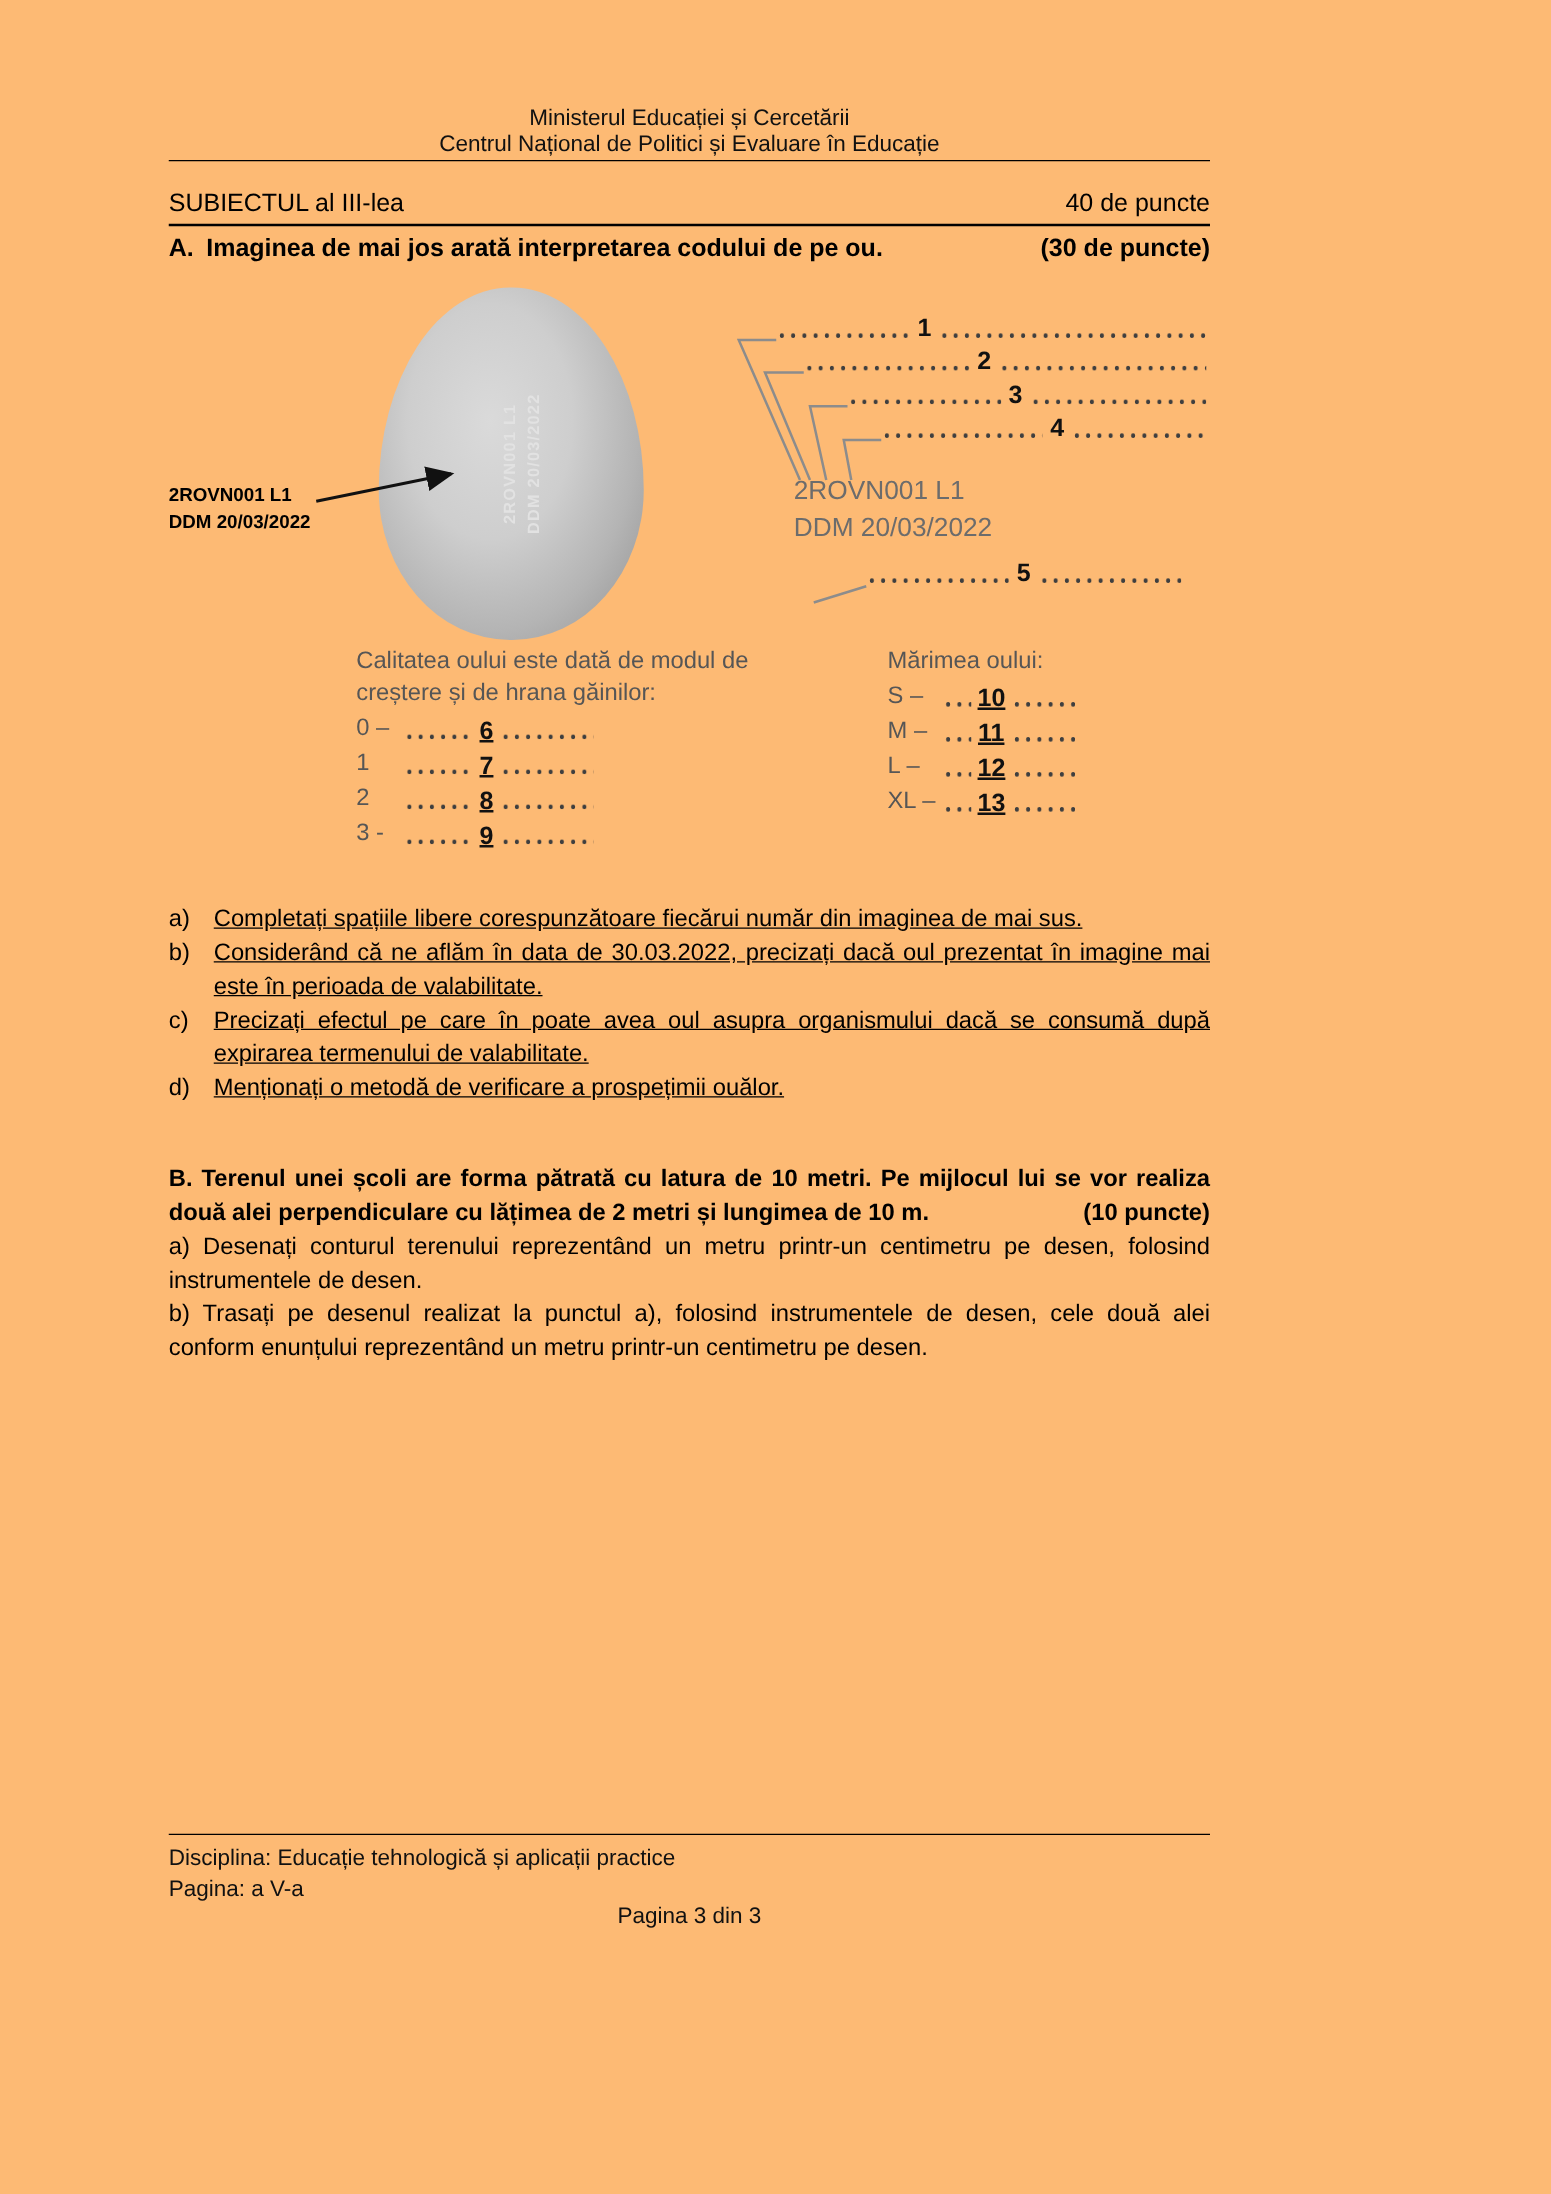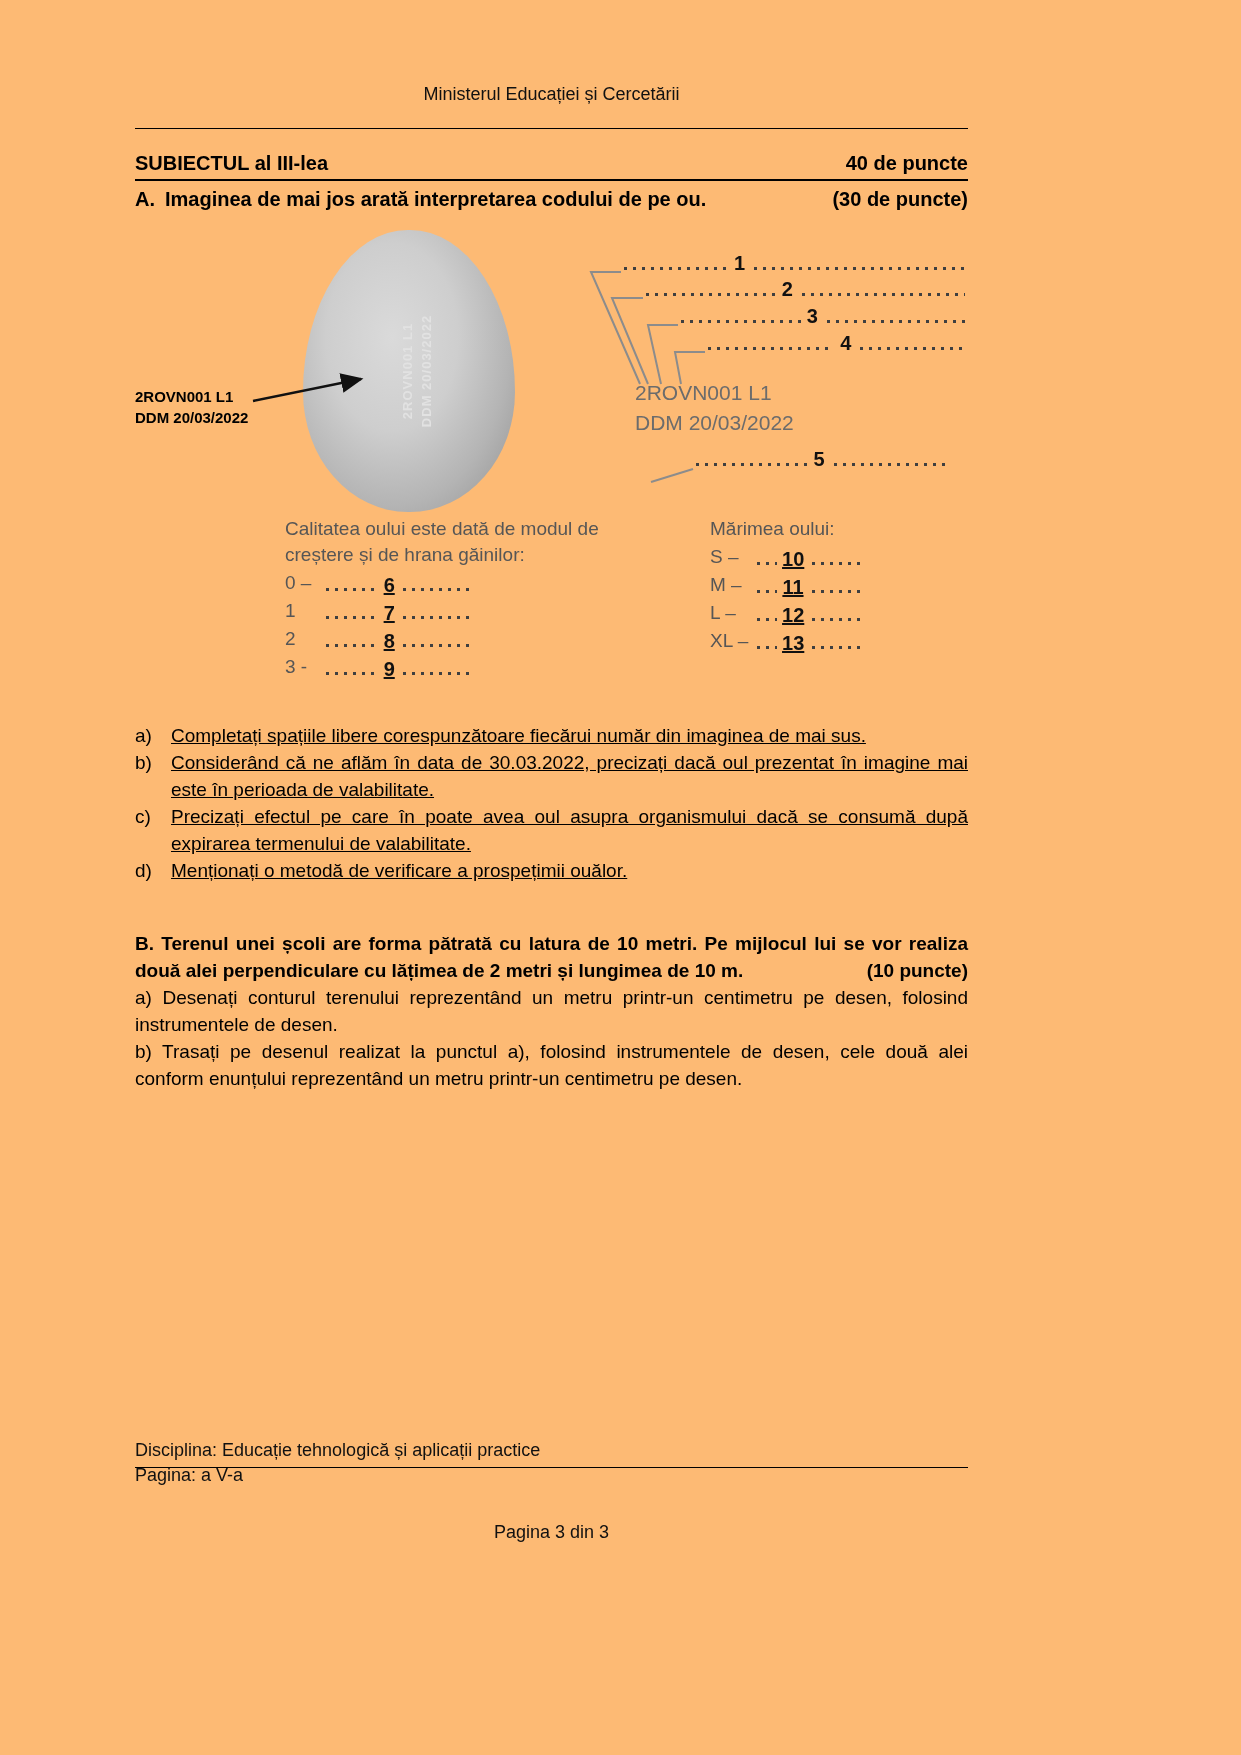--- a/index.html
+++ b/index.html
@@ -21,21 +21,21 @@
   }
   .header-rule {
     position: absolute; top: 128px; left: 135px; width: 833px;
     border-top: 1.5px solid #000; height: 0;
   }
 
   
   .subject-row {
     position: absolute; top: 152px; left: 135px; width: 833px;
     display: flex; justify-content: space-between;
-    font-weight: bold; font-size: 20px;
+    font-weight: normal; font-size: 20px;
     border-bottom: 2px solid #000; padding-bottom: 4px;
   }
   .parta-row {
     position: absolute; top: 188px; left: 135px; width: 833px;
     display: flex; justify-content: space-between;
     font-weight: bold; font-size: 20px;
   }
   .pa-text { margin-left: 10px; }
 
   
@@ -91,30 +91,31 @@
 
   
   .partb { position: absolute; top: 930px; left: 135px; width: 833px; font-size: 19px; line-height: 27px; text-align: justify; }
   .partb p { margin: 0; }
   .partb-heading { font-weight: bold; }
   .pb-points { float: right; font-weight: bold; }
   .partb sup { font-size: 13px; line-height: 0; }
 
   
   .footer-rule { position: absolute; top: 1467px; left: 135px; width: 833px; border-top: 1px solid #000; height: 0; }
-  .footer { position: absolute; top: 1438px; left: 135px; width: 833px; font-size: 18px; line-height: 25px; color: #111; }
+  .footer { position: absolute; top: 1474px; left: 135px; width: 833px; font-size: 18px; line-height: 25px; color: #111; }
   .page-number { position: absolute; top: 1522px; left: 135px; width: 833px; text-align: center; font-size: 18px; color: #111; }
 </style>
 </head>
 <body>
 
 <div class="page">
 
   <div class="doc-header">
     <div>Ministerul Educației și Cercetării</div>
+    <div>Centrul Național de Politici și Evaluare în Educație</div>
   </div>
   <div class="header-rule"></div>
 
   <div class="subject-row">
     <span>SUBIECTUL al III-lea</span>
     <span>40 de puncte</span>
   </div>
 
   <div class="parta-row">
     <span>

